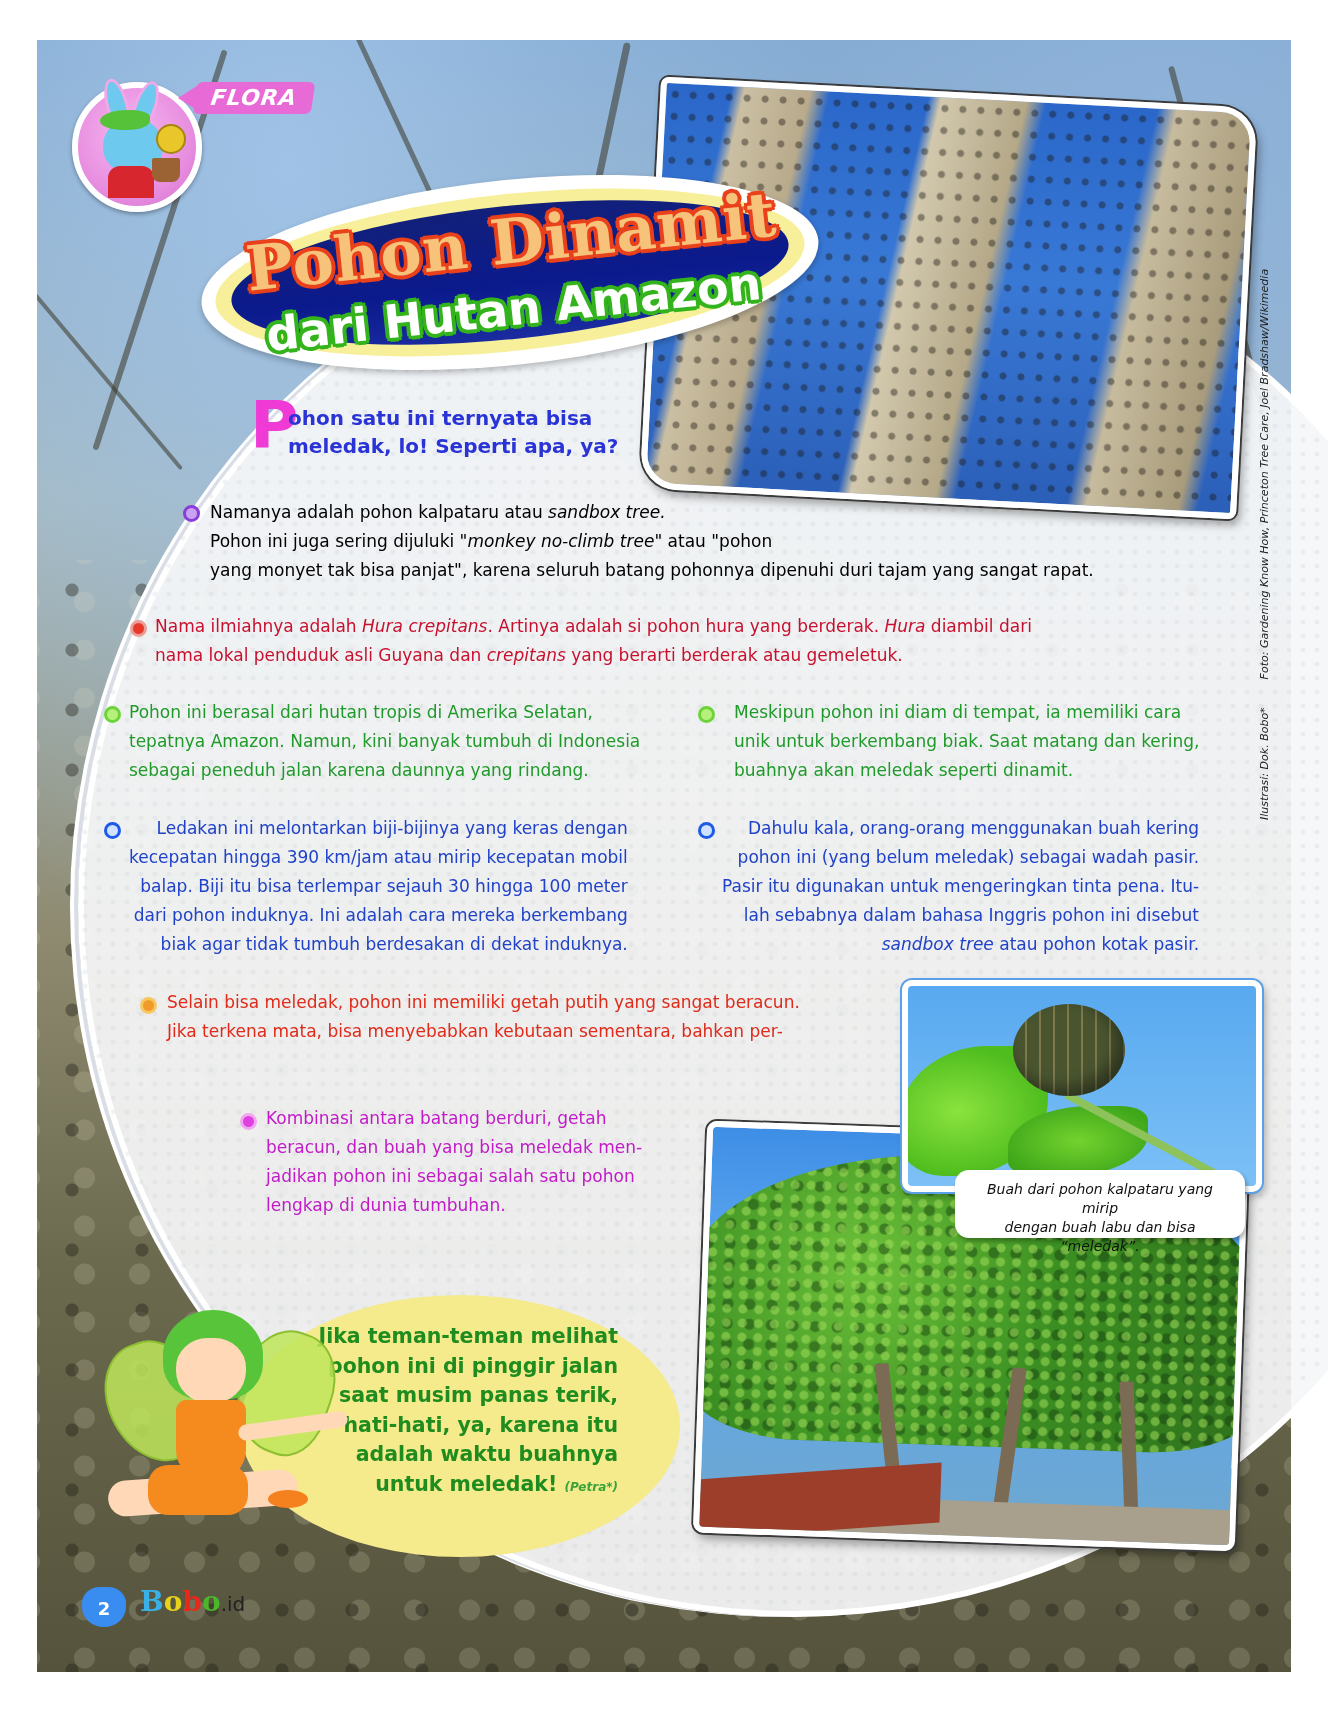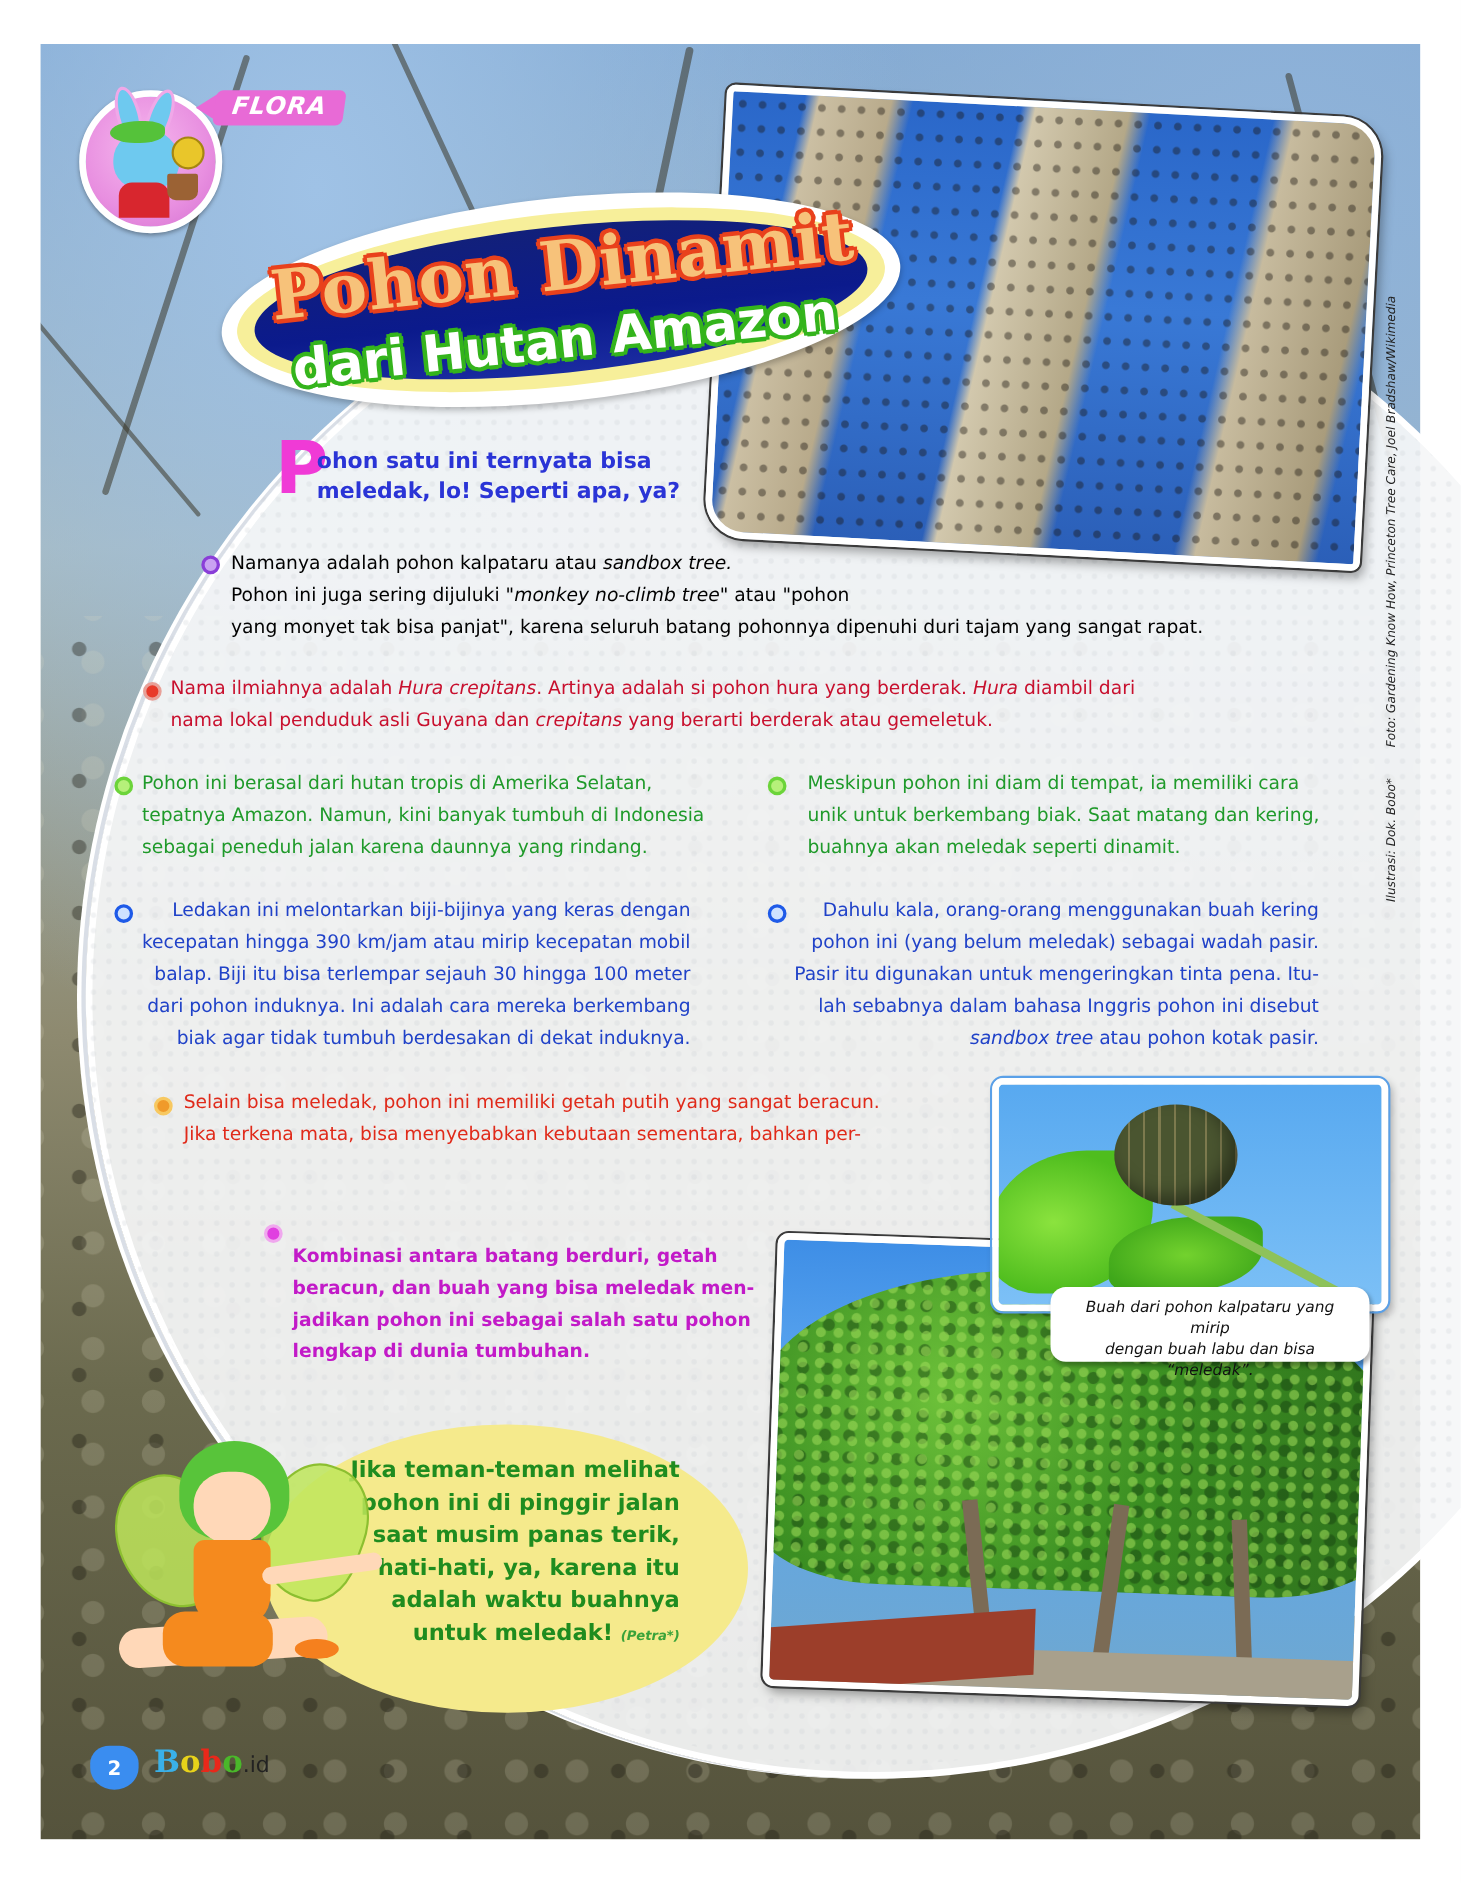--- a/index.html
+++ b/index.html
@@ -219,21 +219,21 @@
     <div><span></span><i>sandbox tree</i><span> atau pohon kotak pasir.</span></div>
   </div>
 
 <div class="bullet" style="left:140px;top:997px;border-color:#f7c860;background:#f09a2a;"></div>
 <div class="para c-orange" style="left:167px;top:988px;">
     <div><span>Selain bisa meledak, pohon ini memiliki getah putih yang sangat beracun.</span></div>
     <div><span>Jika terkena mata, bisa menyebabkan kebutaan sementara, bahkan per-</span></div>
   </div>
 
 <div class="bullet" style="left:240px;top:1113px;border-color:#f0a8ee;background:#e040e0;"></div>
-<div class="para c-magenta" style="left:266px;top:1128px;font-weight:bold;">
+<div class="para c-magenta" style="left:266px;top:1104px;">
     <div><span>Kombinasi antara batang berduri, getah</span></div>
     <div><span>beracun, dan buah yang bisa meledak men-</span></div>
     <div><span>jadikan pohon ini sebagai salah satu pohon</span></div>
     <div><span>lengkap di dunia tumbuhan.</span></div>
   </div>
 
 <div class="photo-tree">
   <div class="tree-canopy"></div>
   <div class="tree-canopy-tex"></div>
   <div class="trunk" style="left:180px;top:230px;height:150px;transform:rotate(-8deg);"></div>

